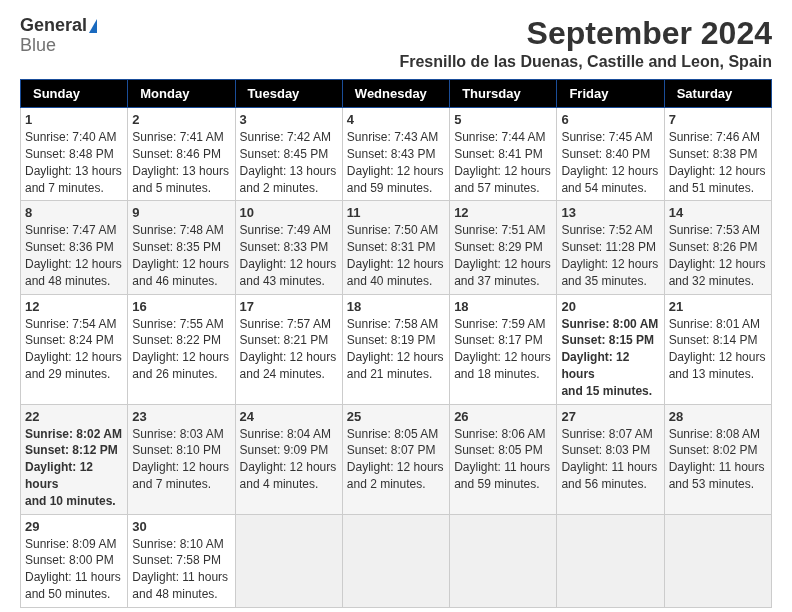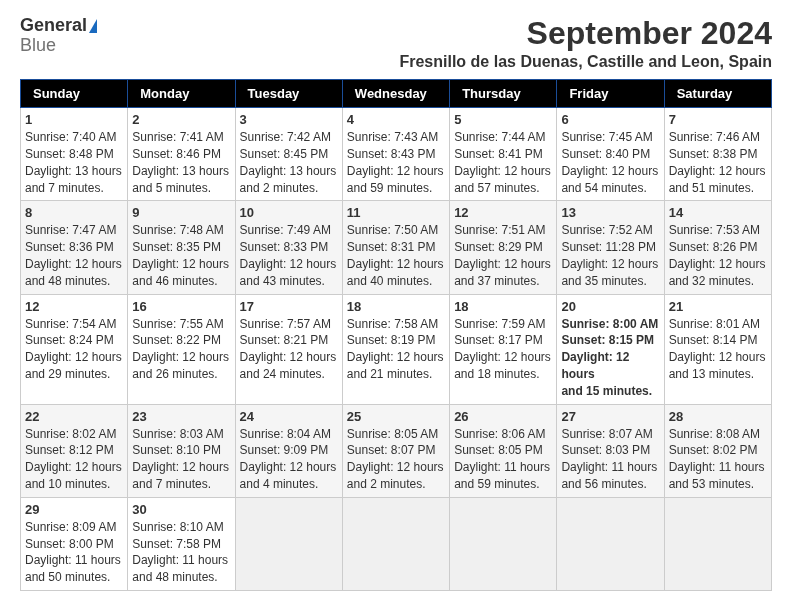--- a/index.html
+++ b/index.html
@@ -219,21 +219,21 @@
         <td><span class="day-num">20</span><span class="cell-text" style="white-space: pre-line; font-weight: bold;">Sunrise: 8:00 AM
 Sunset: 8:15 PM
 Daylight: 12 hours
 and 15 minutes.</span></td>
         <td><span class="day-num">21</span><span class="cell-text" style="white-space: pre-line;">Sunrise: 8:01 AM
 Sunset: 8:14 PM
 Daylight: 12 hours
 and 13 minutes.</span></td>
       </tr>
       <tr>
-        <td><span class="day-num">22</span><span class="cell-text" style="white-space: pre-line;">Sunrise: 8:02 AM
+        <td><span class="day-num">22</span><span class="cell-text" style="white-space: pre-line; font-weight: bold;">Sunrise: 8:02 AM
 Sunset: 8:12 PM
 Daylight: 12 hours
 and 10 minutes.</span></td>
         <td><span class="day-num">23</span><span class="cell-text" style="white-space: pre-line;">Sunrise: 8:03 AM
 Sunset: 8:10 PM
 Daylight: 12 hours
 and 7 minutes.</span></td>
         <td><span class="day-num">24</span><span class="cell-text" style="white-space: pre-line;">Sunrise: 8:04 AM
 Sunset: 9:09 PM
 Daylight: 12 hours

